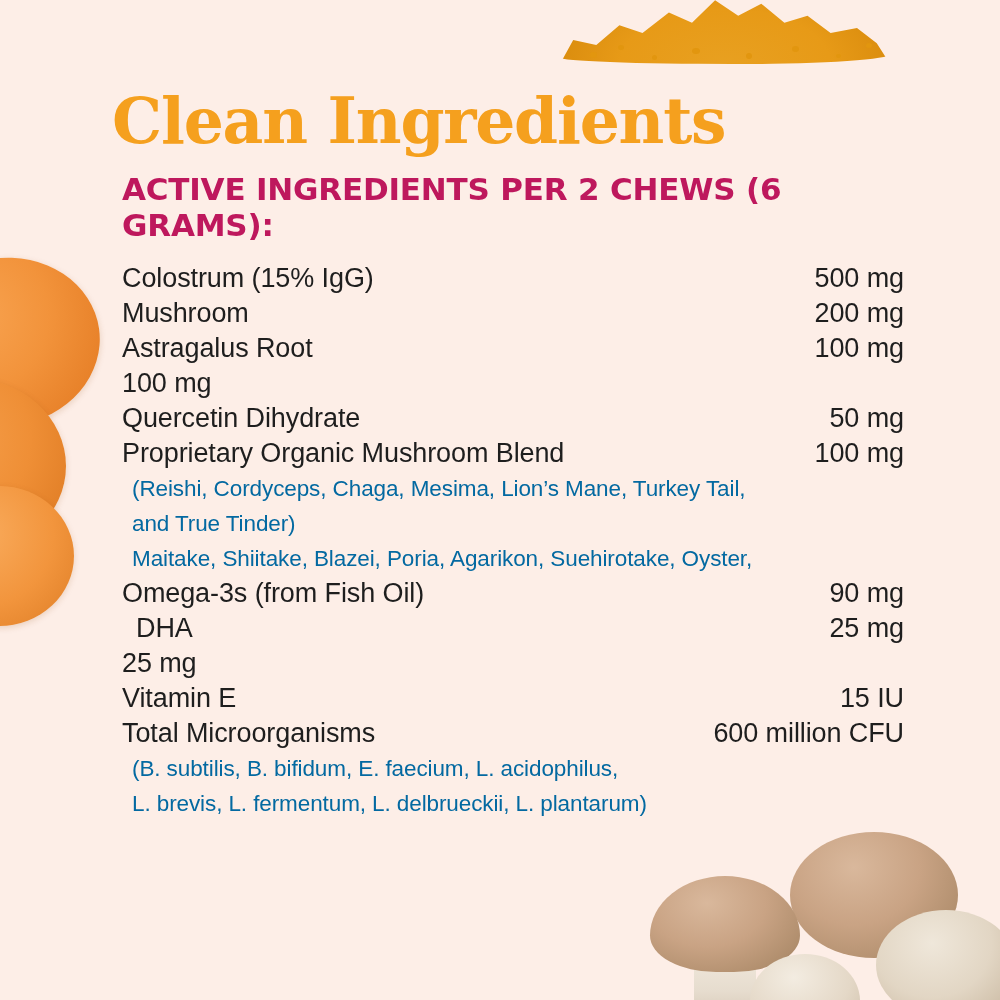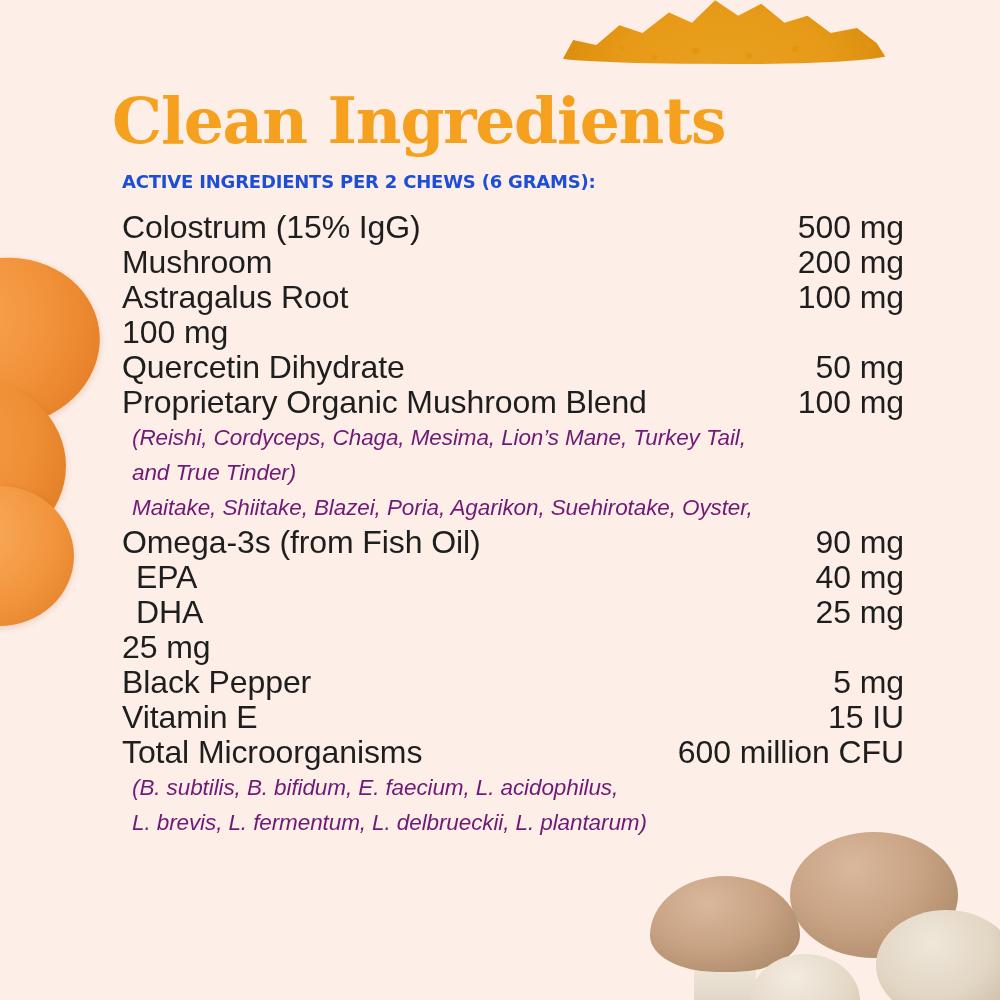--- a/index.html
+++ b/index.html
@@ -87,49 +87,48 @@
     font-size: 63px;
     line-height: 1.06;
     letter-spacing: -1.2px;
     color: #f5a01e;
   }
 
   h2#subhead {
     margin: 16px 0 0 10px;
     font-family: "DejaVu Sans", sans-serif;
     font-weight: 700;
-    font-size: 18px;
+    font-size: 31px;
     letter-spacing: -0.2px;
-    color: #1d4ed8;
+    color: #be185d;
   }
 
   .rows {
     margin-top: 18px;
     padding-left: 10px;
   }
 
   .row {
     display: flex;
     align-items: baseline;
     justify-content: space-between;
-    font-size: 32px;
+    font-size: 27px;
     line-height: 35px;
     color: #1e1e1e;
     letter-spacing: -0.1px;
   }
   .row .name { white-space: nowrap; }
   .row .amount { white-space: nowrap; text-align: center; padding-right: 8px; }
 
   .row.indent .name { padding-left: 14px; }
 
   .note {
-    font-style: italic;
     font-size: 22.5px;
     line-height: 35px;
-    color: #701a75;
+    color: #0369a1;
     padding-left: 10px;
     letter-spacing: -0.1px;
   }
   .note-block { margin: 0; }
 </style>
 </head>
 <body>
 
 <div class="deco" id="turmeric-pile">
   <div class="mound"></div>
@@ -191,33 +190,25 @@
         <div class="note">(Reishi, Cordyceps, Chaga, Mesima, Lion’s Mane, Turkey Tail,</div>
         <div class="note">and True Tinder)</div>
         <div class="note">Maitake, Shiitake, Blazei, Poria, Agarikon, Suehirotake, Oyster,</div>
       </div>
     <div id="list-2">
         <div class="row">
           <span class="name">Omega-3s (from Fish Oil)</span>
           <span class="amount">90 mg</span>
         </div>
         <div class="row indent">
-          <span class="name">EPA</span>
-          <span class="amount">40 mg</span>
-        </div>
-        <div class="row indent">
           <span class="name">DHA</span>
           <span class="amount">25 mg</span>
         </div>
         <div class="row">
           <span class="amount">25 mg</span>
-        </div>
-        <div class="row">
-          <span class="name">Black Pepper</span>
-          <span class="amount">5 mg</span>
         </div>
         <div class="row">
           <span class="name">Vitamin E</span>
           <span class="amount">15 IU</span>
         </div>
         <div class="row">
           <span class="name">Total Microorganisms</span>
           <span class="amount">600 million CFU</span>
         </div>
       </div>

